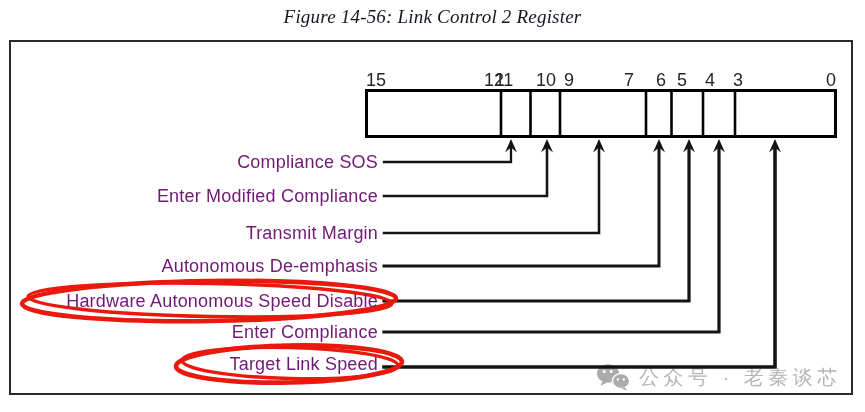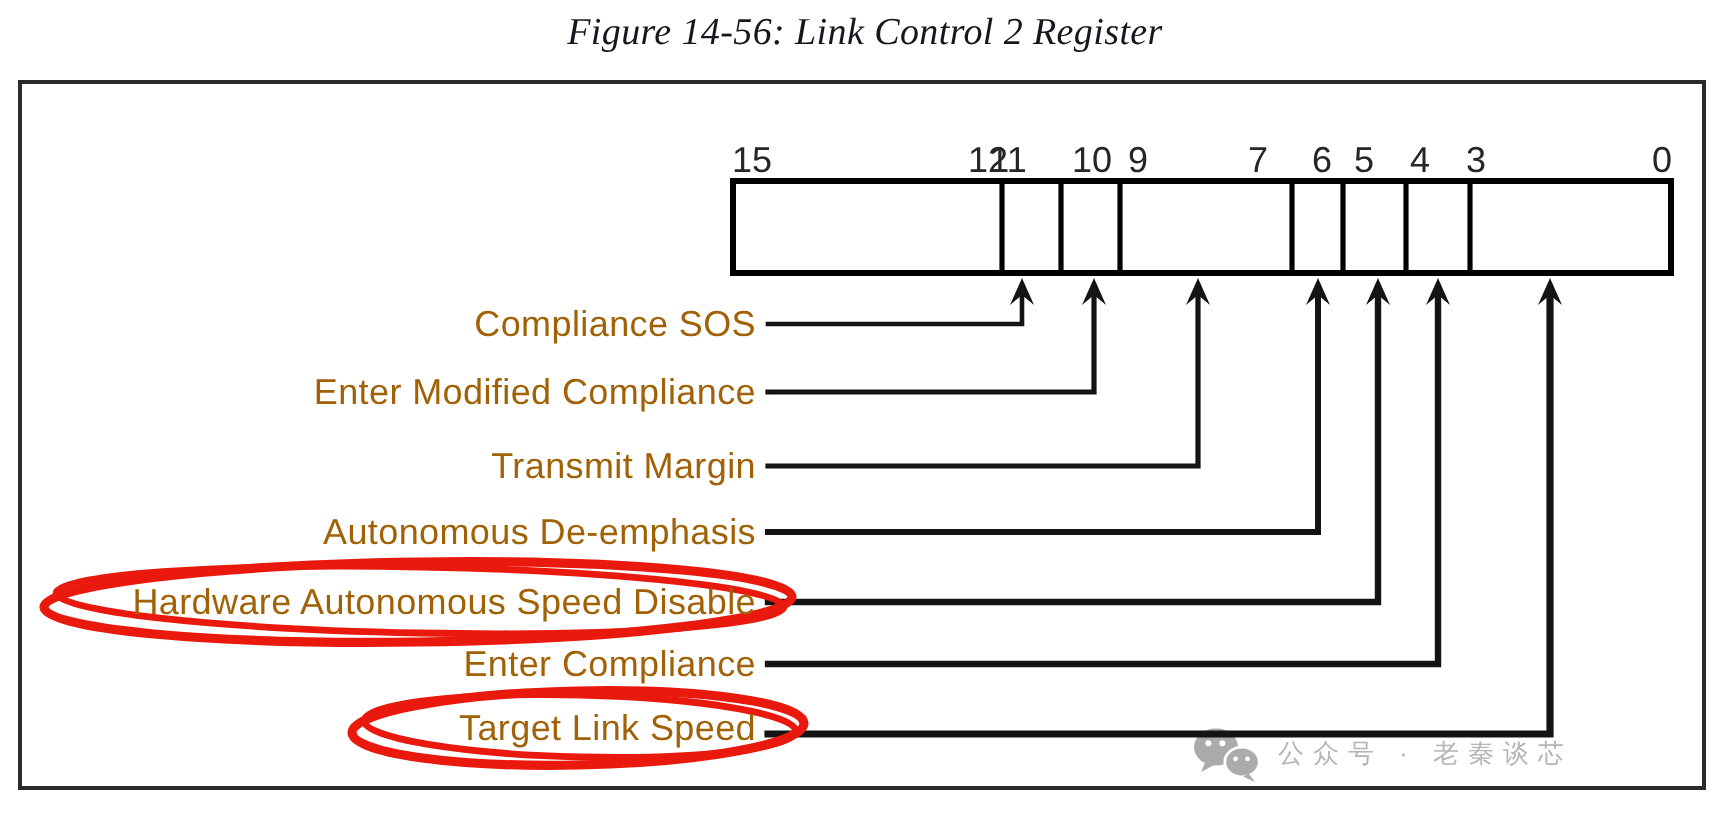--- a/index.html
+++ b/index.html
@@ -40,35 +40,35 @@
     font-weight: bold;
     color: #111111;
     letter-spacing: 1px;
   }
   .signal-label {
     position: absolute;
     right: 487px;              
     white-space: nowrap;
     text-align: right;
     font-size: 18px;
-    color: #a16207;
+    color: #701a75;
     letter-spacing: 0.2px;
     line-height: 20px;
     z-index: 3;
   }
   #watermark {
     position: absolute;
     left: 596px; top: 363px;
     display: flex;
     align-items: center;
     gap: 9px;
     z-index: 1;
   }
   #watermark .wm-text {
-    font-size: 13px;
+    font-size: 20px;
     letter-spacing: 4.5px;
     color: #b5b5b5;
     white-space: nowrap;
   }
   #diagram-svg {
     position: absolute;
     left: 0; top: 0;
     z-index: 2;
   }
 </style>

